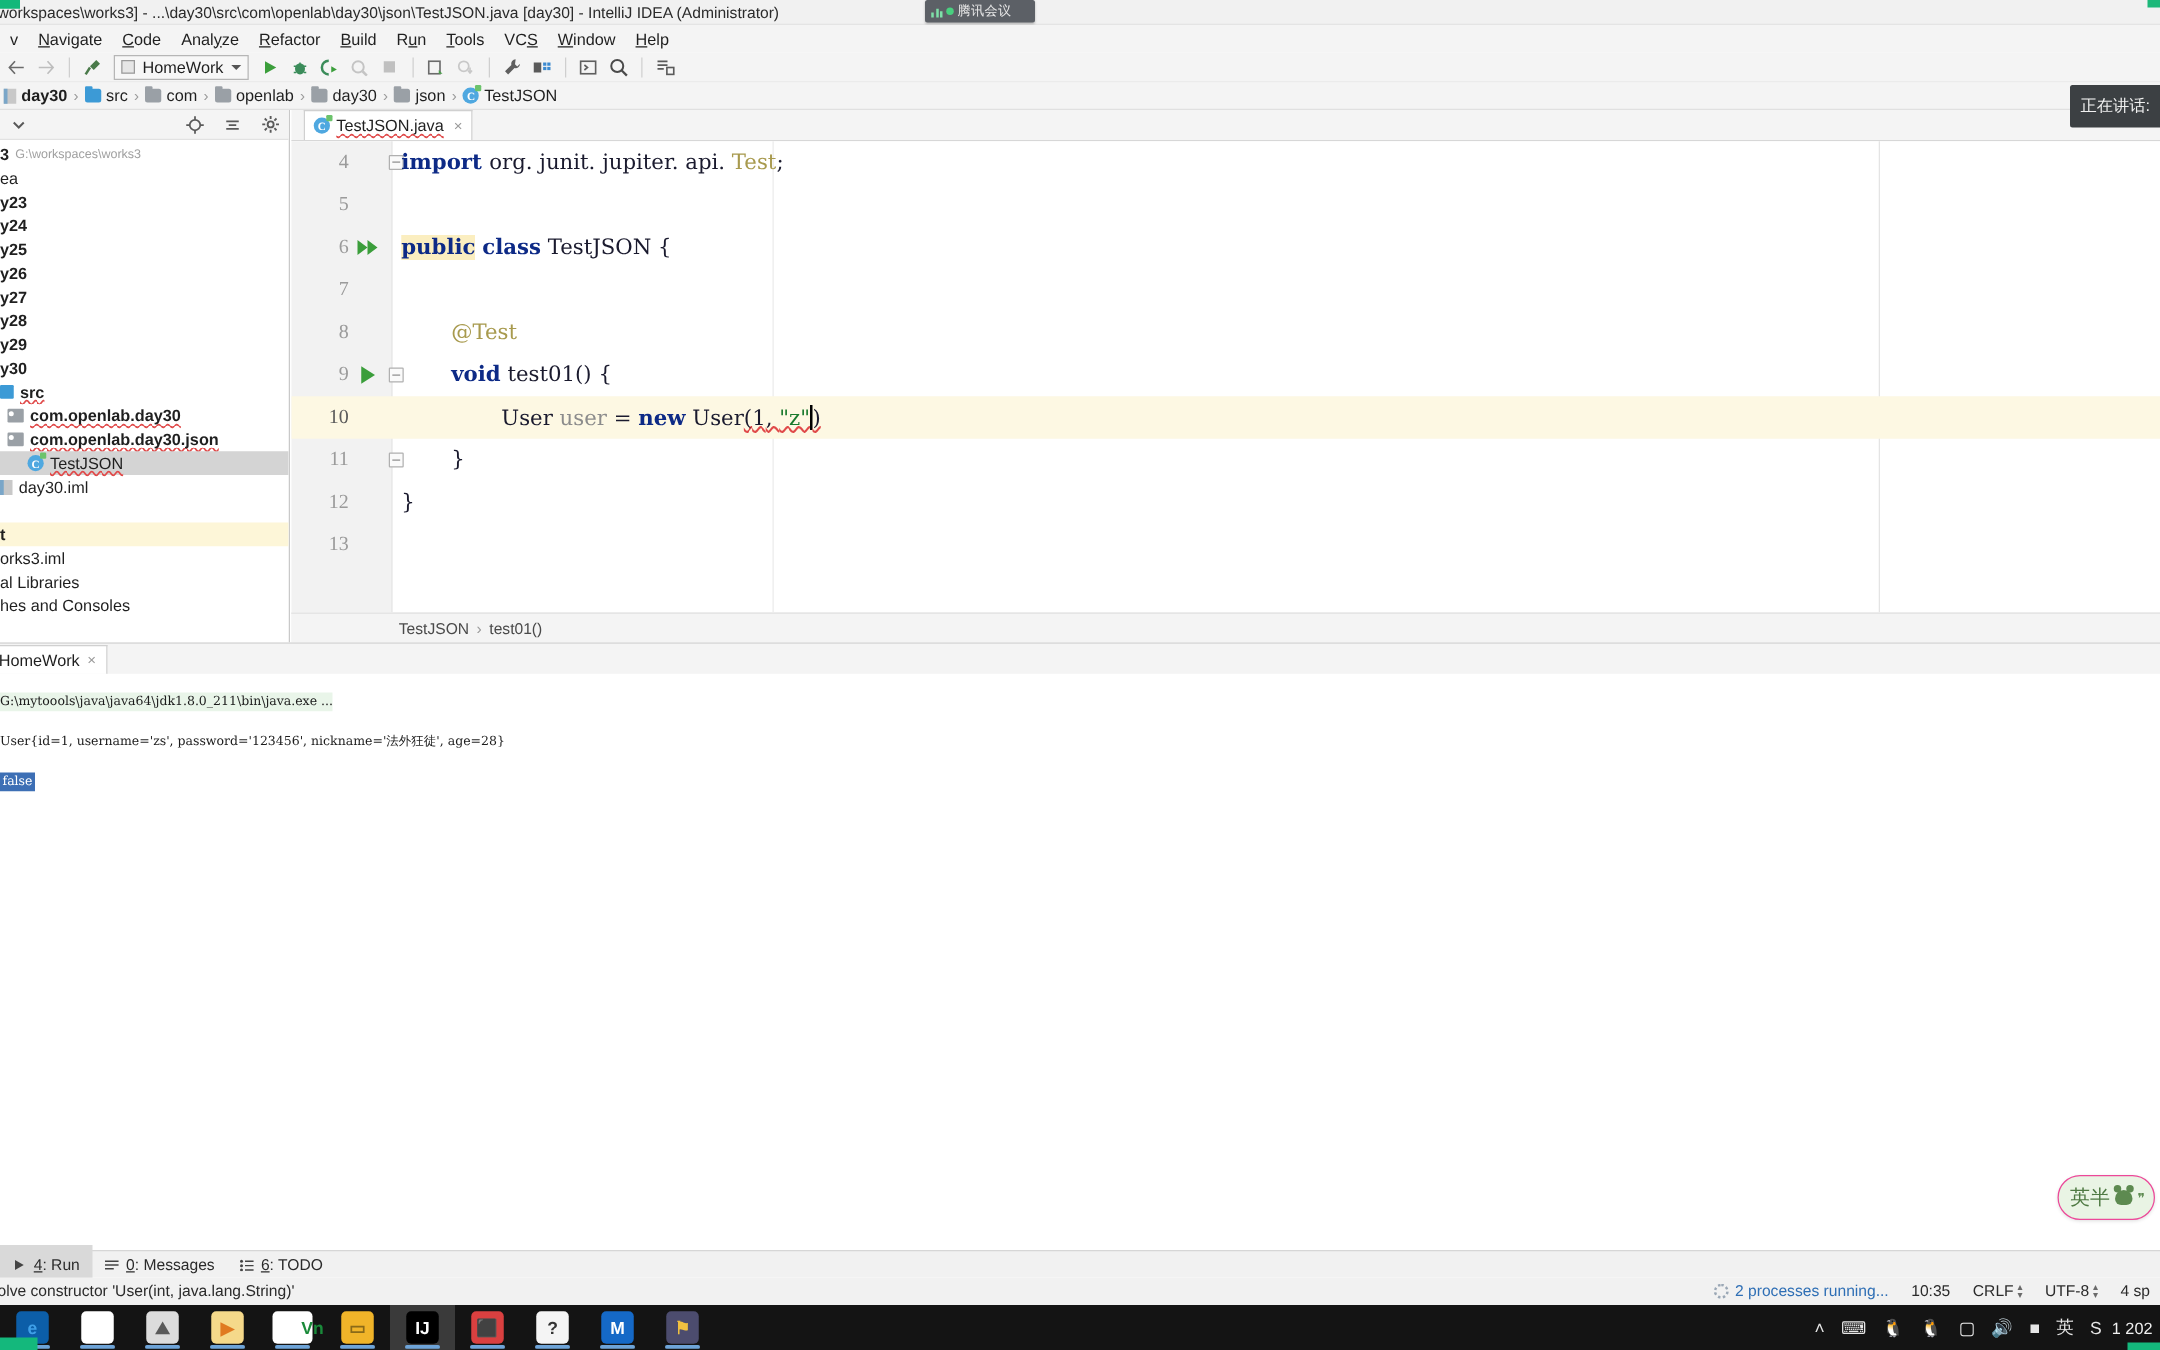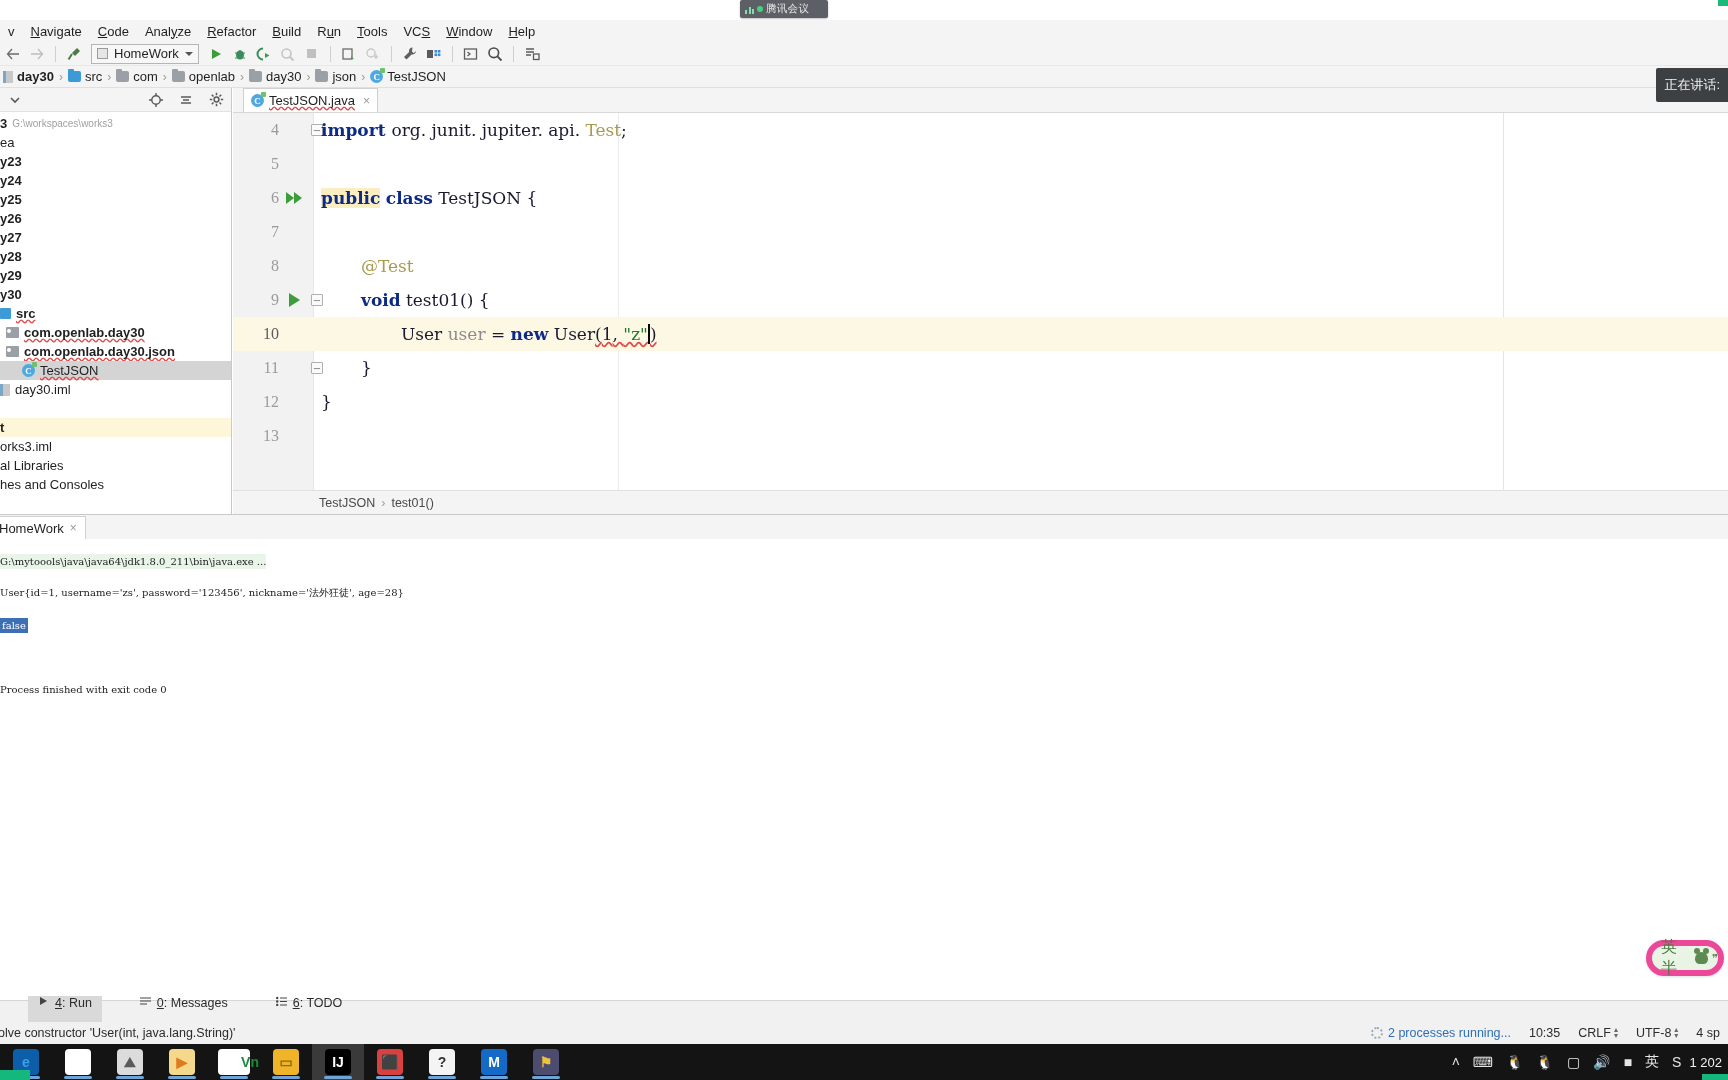--- a/index.html
+++ b/index.html
@@ -220,40 +220,40 @@
   .cline { height: 32px; display: flex; align-items: center; white-space: pre; padding-left: 0px; }
   .cline .cmd { background: #e9f5e9; padding: 2px 0; }
   .cline .selhl { background: #3d6fb5; color: #ffffff; padding: 2px 2px; }
 
   
   .toolbtns {
     position: absolute; left: 0; top: 1000px; width: 1728px; height: 22px;
     background: #f1f1f1; border-top: 1px solid #d6d6d6;
     display: flex; align-items: center; gap: 0px; font-size: 12.5px;
   }
-  .tbitem { display: flex; gap: 5px; padding: 0 10px; height: 32px; color:#2b2b2b;margin-left:28px; }
+  .tbitem { display: flex; align-items: center; gap: 5px; padding: 0 10px; height: 32px; color:#2b2b2b; }
   .tbitem.active { background: #d9d9d9; }
   .tbitem u { text-decoration: underline; }
 
   .statusbar {
     position: absolute; left: 0; top: 1022px; width: 1728px; height: 22px;
     background: #f1f1f1; display: flex; align-items: center;
     font-size: 12.5px; color: #2b2b2b;
   }
   .statusbar .left { padding-left: 0px; margin-left: -2px; white-space: nowrap; }
   .statusbar .right { margin-left: auto; display: flex; align-items: center; gap: 18px; padding-right: 8px; }
   .statusbar .right .proc { color: #2f6fb5; display:flex;align-items:center;gap:5px; }
   .spinner { width: 12px; height: 12px; border: 2px dotted #9aa7b5; border-radius: 50%; }
   .stat-sep { display:flex;align-items:center;gap:3px; }
   .ud { display:flex;flex-direction:column;gap:1px;color:#6a6a6a;font-size:8px;line-height:6px; }
 
   
   .ime-pill {
     position: absolute; left: 1646px; top: 940px; width: 78px; height: 36px;
-    background: #e9f4e4; border: 6px solid #ec4899; border-radius: 18px;
+    background: #e9f4e4; border: 1px solid #ec4899; border-radius: 18px;
     display: flex; align-items: center; gap: 4px; padding-left: 9px;
     box-shadow: 0 1px 3px rgba(0,0,0,.12);
   }
   .ime-pill .t { font-size: 16px; color: #4f7a43; font-family: "DejaVu Sans", sans-serif; }
   .mouse-ic { width:14px;height:12px;background:#5d8a50;border-radius:7px 7px 5px 5px;position:relative; }
   .mouse-ic::before,.mouse-ic::after{content:'';position:absolute;top:-4px;width:6px;height:6px;border-radius:50%;background:#5d8a50;}
   .mouse-ic::before{left:-1px;} .mouse-ic::after{right:-1px;}
 
   
   .taskbar {
@@ -274,20 +274,24 @@
             font-size: 14px; font-weight: bold; color:#fff; }
   .tray { margin-left: auto; display: flex; align-items: center; gap: 13px; padding-right: 8px; color: #e6e6e6; }
   .green-edge { position:absolute; right: 0; bottom: 0; width: 26px; height: 6px; background: #14b87c; }
   .left-green { position:absolute; left: 0; top: 1070px; width: 30px; height: 10px; background:#14b87c; }
 </style>
 </head>
 <body>
 
 <div id="root">
 
+  <div class="titlebar">
+    <div class="green-nub"></div>
+    <div class="title">workspaces\works3] - ...\day30\src\com\openlab\day30\json\TestJSON.java [day30] - IntelliJ IDEA (Administrator)</div>
+  </div>
   <div class="tr-corner"></div>
 
   <div class="tencent-pill">
     <div class="tp-bars">
         <i></i>
         <i></i>
         <i></i>
       </div>
     <div class="tp-dot"></div>
     <div class="tp-text">腾讯会议</div>
@@ -576,21 +580,20 @@
       <div class="rtab">
         <span>HomeWork</span>
         <span class="x" style="color:#9a9a9a;font-size:12px">×</span>
       </div>
     </div>
     <div class="console" id="console">
         <div class="cline"><span class="cmd">G:\mytoools\java\java64\jdk1.8.0_211\bin\java.exe ...</span></div>
         <div class="cline"><span>User{id=1, username='zs', password='123456', nickname='法外狂徒', age=28}</span></div>
         <div class="cline"><span class="selhl">false</span></div>
         <div class="cline">&nbsp;</div>
-        <div class="cline"><span>Process finished with exit code 0</span></div>
       </div>
   </div>
 
   <div class="toolbtns" id="toolbtns">
       <div class="tbitem active">
         <span style="display: inline-flex; width: 12px;">
           <svg width="10" height="10" viewBox="0 0 10 10">
             <path d="M2 1 L9 5 L2 9 Z" fill="#444"></path>
           </svg>
         </span>

